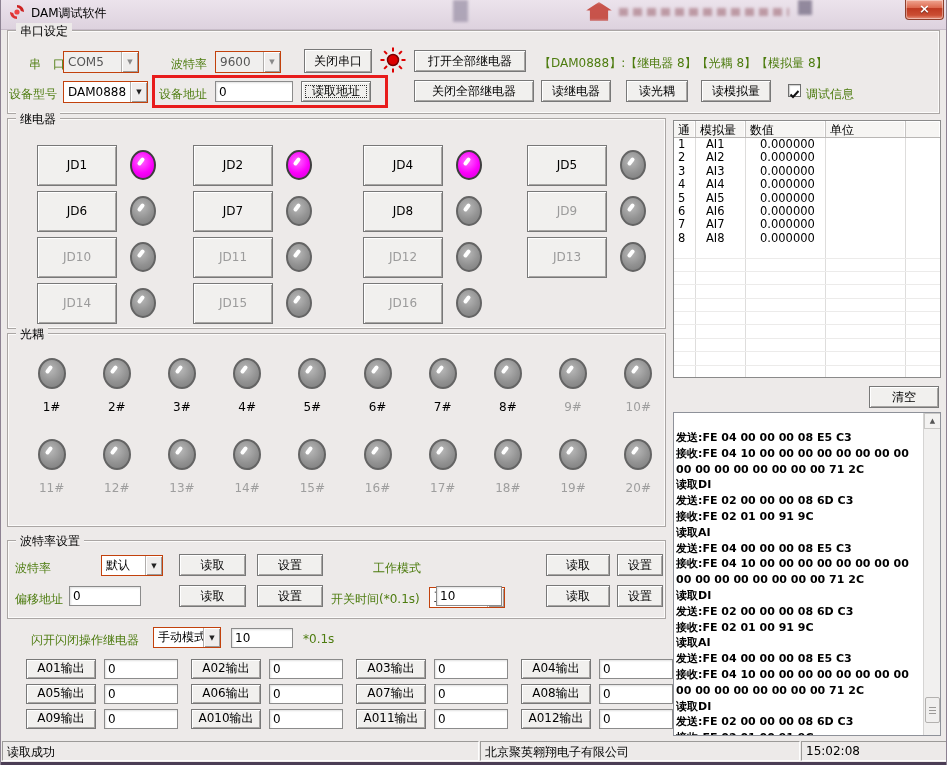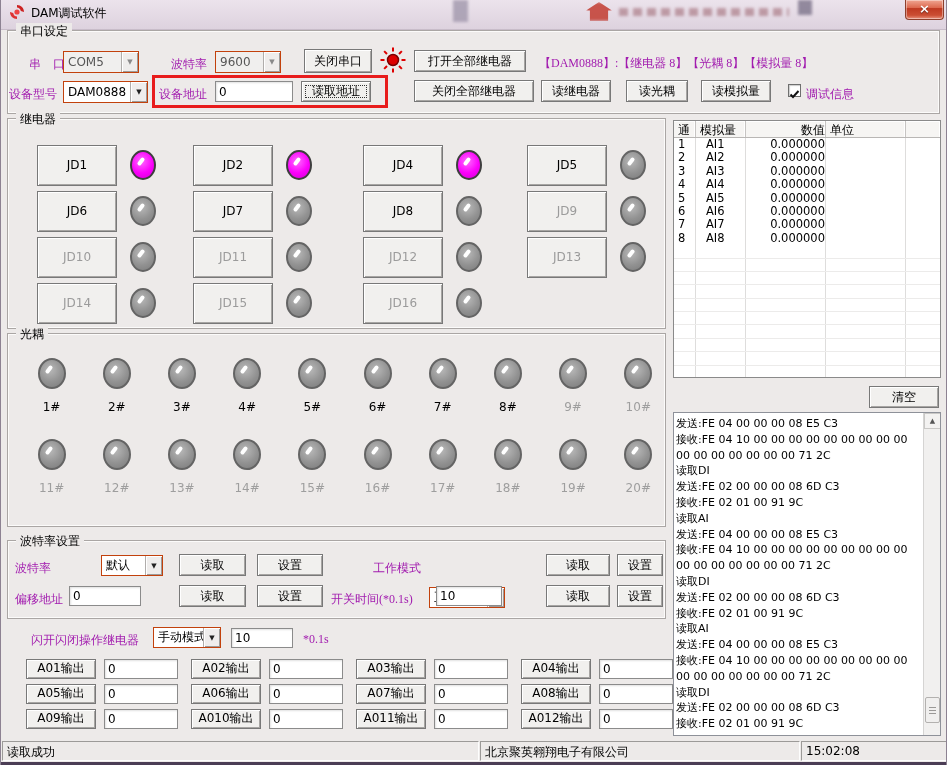--- a/index.html
+++ b/index.html
@@ -3,21 +3,21 @@
 <meta charset="utf-8">
 <style>
   * { margin:0; padding:0; box-sizing:border-box; font-family:"DejaVu Sans","Liberation Sans",sans-serif; }
   html,body { background:#555; }
   #window {
     position:relative; width:947px; height:765px; overflow:hidden;
     background:#edeae9;
     border-left:1px solid #8d8292; border-right:1px solid #8d8292;
   }
   .abs { position:absolute; }
-  .lbl { font-size:12px; color:#a21caf; white-space:nowrap;font-family:Liberation Serif, serif; }
+  .lbl { font-size:12px; color:#4d7c0f; white-space:nowrap; }
   
   .titlebar { position:absolute; left:0; top:0; width:947px; height:30px;
     background:linear-gradient(#ece3ec,#ddd2de); border-bottom:1px solid #c8bcc9; }
   .app-title { position:absolute; left:30px; top:5px; font-size:12px; color:#000; }
   .app-icon { position:absolute; left:8px; top:4px; width:16px; height:16px; }
   .ghost { filter:blur(1.5px); opacity:.85; }
   .ghost-bar1 { left:452px; top:0; width:15px; height:22px; background:#a59cb0; }
   .ghost-bar2 { left:797px; top:0; width:14px; height:15px; background:#837a90; }
   .ghost-home { left:585px; top:2px; width:26px; height:19px; background:#c23b2f;
     clip-path:polygon(50% 0,100% 45%,85% 45%,85% 100%,15% 100%,15% 45%,0 45%); }
@@ -75,29 +75,29 @@
   .atable { position:absolute; left:672px; top:120px; width:268px; height:258px;
     background:#fff; border:1px solid #8a8a8a; overflow:hidden; font-size:11.5px; }
   .atable-header { display:flex; height:17px; background:#f6f5f3; border-bottom:1px solid #b9b7b5; }
   .atable-header span { border-right:1px solid #c6c4c2; box-shadow:inset -1px 0 0 #fff, inset 0 1px 0 #fff;
     padding:1px 0 0 4px; font-size:12px; }
   .atable-row { display:flex; height:13.4px; line-height:13.4px; }
   .atable-row span { border-right:1px solid #dedddc; overflow:hidden; }
   .atable-row.empty { border-bottom:1px solid #ecebea; }
   .c-ch { width:22px; padding-left:4px; }
   .c-name { width:50px; padding-left:10px; }
-  .c-val { width:80px; padding-left:14px;text-align:right; }
+  .c-val { width:80px; padding-left:14px; }
   .c-unit { width:80px; padding-left:6px; }
   .c-x { flex:1; border-right:none !important; }
   
   .logbox { position:absolute; left:672px; top:412px; width:268px; height:324px;
     background:#fff; border:1px solid #8e9199; overflow:hidden; }
-  .logtext { position:absolute; left:2px; top:3px; width:247px; height:320px; overflow:hidden;
+  .logtext { position:absolute; left:2px; top:17px; width:247px; height:320px; overflow:hidden;
     font-family:"DejaVu Sans Mono","Liberation Mono",monospace; font-size:11px; line-height:15.8px;
-    color:#000; word-break:break-word; }
+    color:#000; word-break:break-word;font-weight:bold; }
   .scrollbar { position:absolute; right:0; top:0; width:17px; height:100%; background:#f1f0ef;
     border-left:1px solid #d5d4d3; }
   .sb-btn { position:absolute; left:0; width:17px; height:16px; background:#f3f2f1;
     border:1px solid #c9c8c6; display:flex; align-items:center; justify-content:center;
     font-size:7px; color:#555; }
   .sb-thumb { position:absolute; left:1px; top:284px; width:15px; height:26px; background:#f0efee;
     border:1px solid #b3b1af; border-radius:2px; display:flex; flex-direction:column;
     align-items:center; justify-content:center; gap:2px; }
   .sb-thumb i { display:block; width:7px; height:1px; background:#9a9896; }
   

